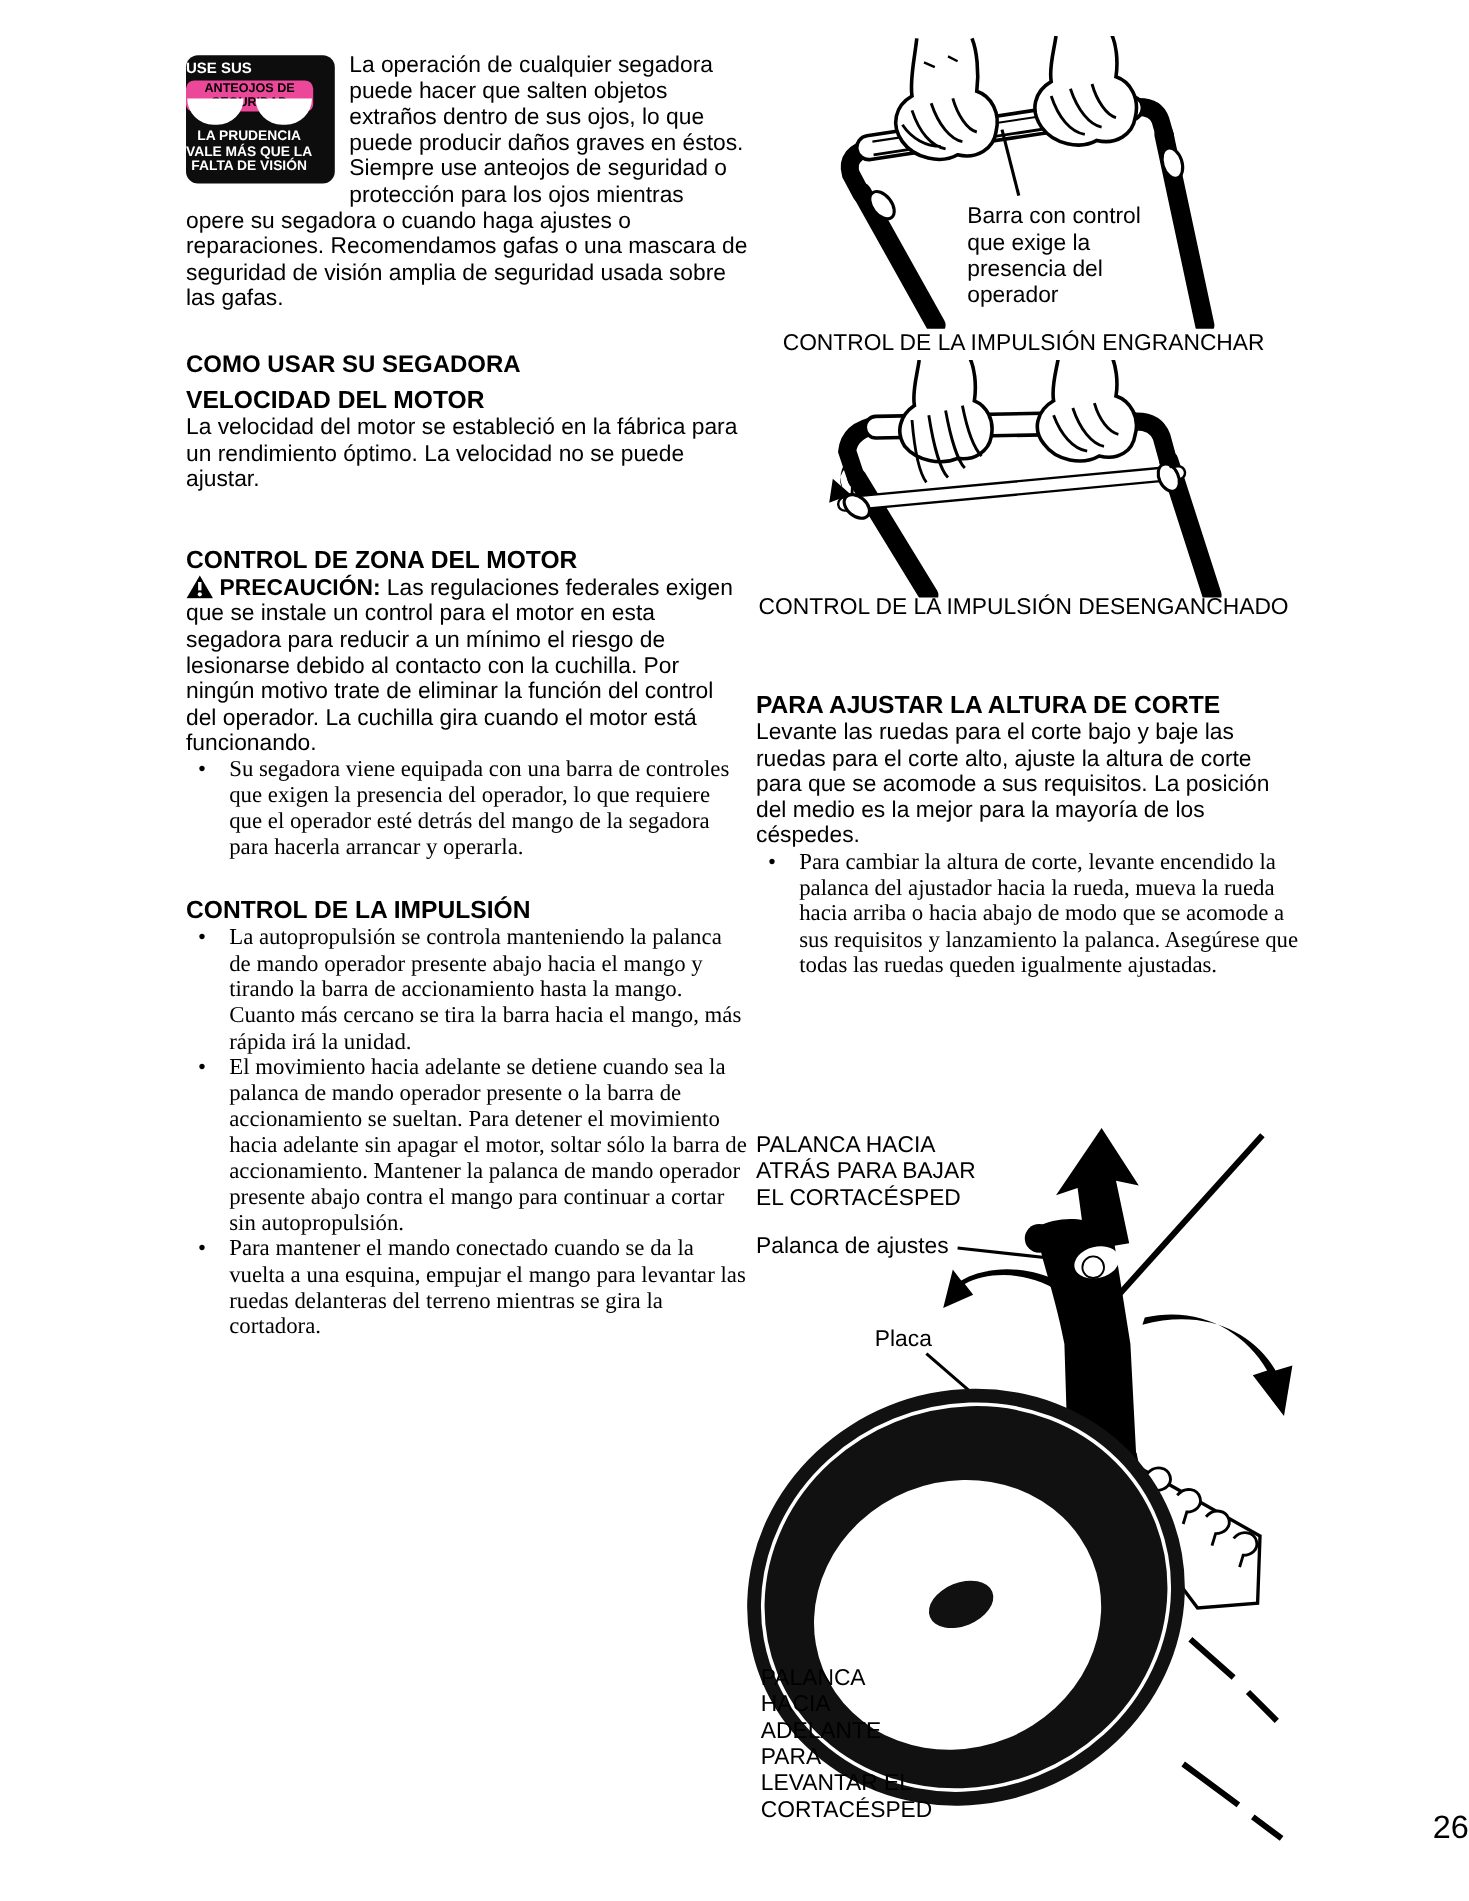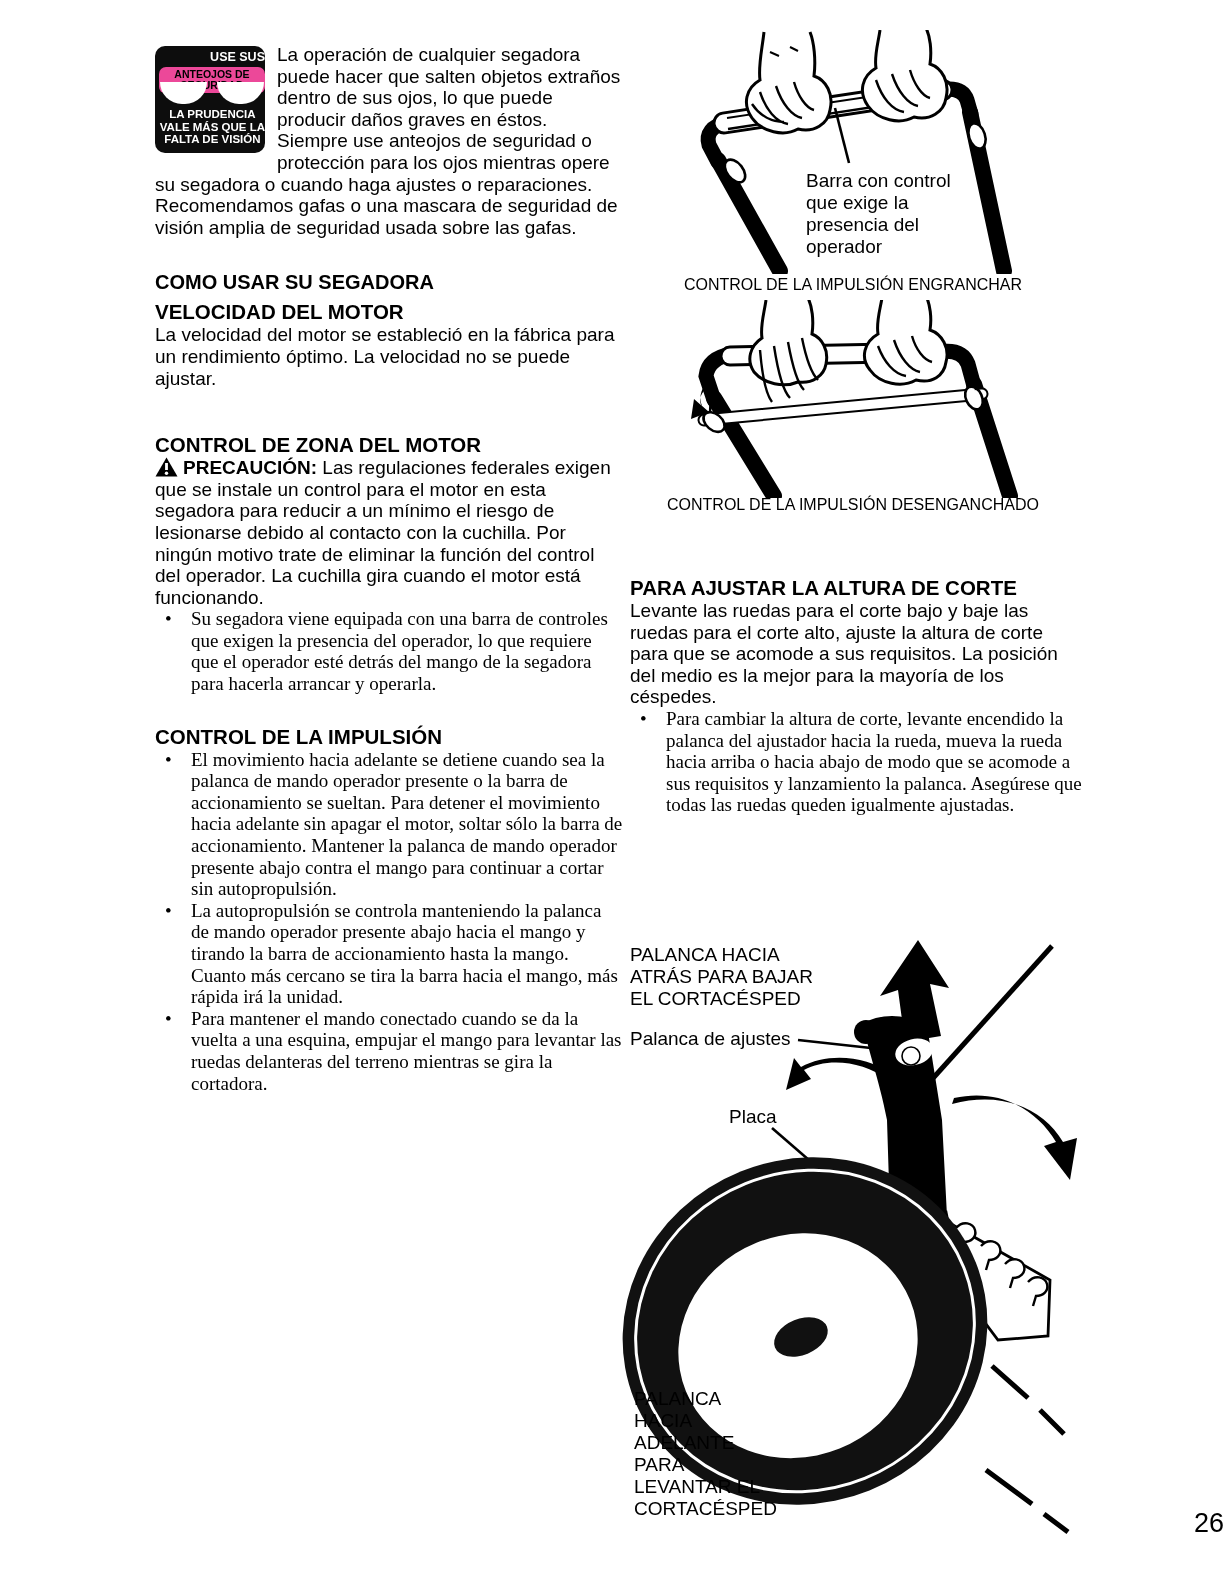--- a/index.html
+++ b/index.html
@@ -13,37 +13,37 @@
   .h1{font-size:20px;font-weight:bold;line-height:28px;margin:30px 0 4px;}
   .h2{font-size:20.5px;font-weight:bold;line-height:24px;margin:0;}
   .mt-zone{margin-top:44px;}
   .mt-drive{margin-top:30px;}
   .bullets{margin:0;padding:0;list-style:none;font-family:Liberation Serif, serif;}
   .bullets li{position:relative;padding-left:36px;margin:0;}
   .bullets li::before{content:"\2022";position:absolute;left:10px;top:0;}
   .blabel{font-weight:bold;}
   .preline{white-space:pre-line;}
   
-  .goggles-box{float:left;width:110px;height:107px;margin:2px 12px 4px 0;background:#0d0d0d;
-    border-radius:10px;display:flex;flex-direction:column;align-items:flex-end;color:#fff;
+  .goggles-box{float:left;width:124px;height:107px;margin:2px 12px 4px 0;background:#0d0d0d;
+    border-radius:10px;display:flex;flex-direction:column;align-items:flex-start;color:#fff;
     font-weight:bold;text-align:center;}
   .gb-top{font-size:12.5px;line-height:13px;margin-top:5px;}
   .goggles{position:relative;width:106px;height:26px;background:#ec4899;border-radius:7px 7px 6px 6px;
     margin-top:3px;color:#000;font-size:10.5px;line-height:11px;font-weight:bold;
     display:flex;align-items:center;justify-content:center;}
   .goggles::before,.goggles::after{content:"";position:absolute;bottom:-11px;width:47px;height:22px;
     background:#fff;border-radius:0 0 24px 24px;}
   .goggles::before{left:1px;}
   .goggles::after{right:1px;}
   .gb-bottom{font-size:11.5px;line-height:12.5px;margin-top:15px;}
   
   .warn-tri{display:inline-block;vertical-align:-3px;margin-right:5px;}
   
   .fig{position:absolute;}
-  .caption{position:absolute;font-size:16px;text-align:center;}
+  .caption{position:absolute;font-size:19px;text-align:center;}
   .fig-label{position:absolute;font-size:19px;line-height:22px;}
   .pagenum{position:absolute;left:0;top:1508px;width:1224px;text-align:right;
     font-size:27px;line-height:30px;}
   svg{display:block;}
 </style>
 </head>
 <body>
 
 <div class="page">
 
@@ -72,22 +72,22 @@
             <polygon points="11.5,0.5 22.5,19.5 0.5,19.5" fill="#000"></polygon>
             <rect x="10.1" y="6" width="2.8" height="7" fill="#fff"></rect>
             <circle cx="11.5" cy="16.3" r="1.7" fill="#fff"></circle>
           </svg></span><span class="blabel">PRECAUCIÓN:</span><span> Las regulaciones federales exigen que se instale un control para el motor en esta segadora para reducir a un mínimo el riesgo de lesionarse debido al contacto con la cuchilla.  Por ningún motivo trate de eliminar la función del control del operador.  La cuchilla gira cuando el motor está funcionando.</span></p>
     <ul class="bullets">
       <li>Su segadora viene equipada con una barra de controles que exigen la presencia del operador, lo que requiere que el operador esté detrás del mango de la segadora para hacerla arrancar y operarla.</li>
     </ul>
 
     <div class="h2 mt-drive">CONTROL DE LA IMPULSIÓN</div>
     <ul class="bullets">
+      <li>La autopropulsión se controla manteniendo la palanca de mando operador presente abajo hacia el mango y tirando la barra de accionamiento hasta la mango. Cuanto más cercano se tira la barra hacia el mango, más rápida irá la unidad.</li>
       <li>El movimiento hacia adelante se detiene cuando sea la palanca de mando operador presente o la barra de accionamiento se sueltan. Para detener el movimiento hacia adelante sin apagar el motor, soltar sólo la barra de accionamiento. Mantener la palanca de mando operador presente abajo contra el mango para continuar a cortar sin autopropulsión.</li>
-      <li>La autopropulsión se controla manteniendo la palanca de mando operador presente abajo hacia el mango y tirando la barra de accionamiento hasta la mango. Cuanto más cercano se tira la barra hacia el mango, más rápida irá la unidad.</li>
     </ul>
     <ul class="bullets">
       <li>Para mantener el mando conectado cuando se da la vuelta a una esquina, empujar el mango para levantar las ruedas delanteras del terreno mientras se gira la cortadora.</li>
     </ul>
   </div>
 
   <div class="fig" style="left:648px;top:30px;">
     <svg width="432" height="244" viewBox="0 0 432 244">
 
       <path d="M79,92 Q56,98 61,115 L70,132" fill="none" stroke="#000" stroke-width="15" stroke-linecap="round"></path>

